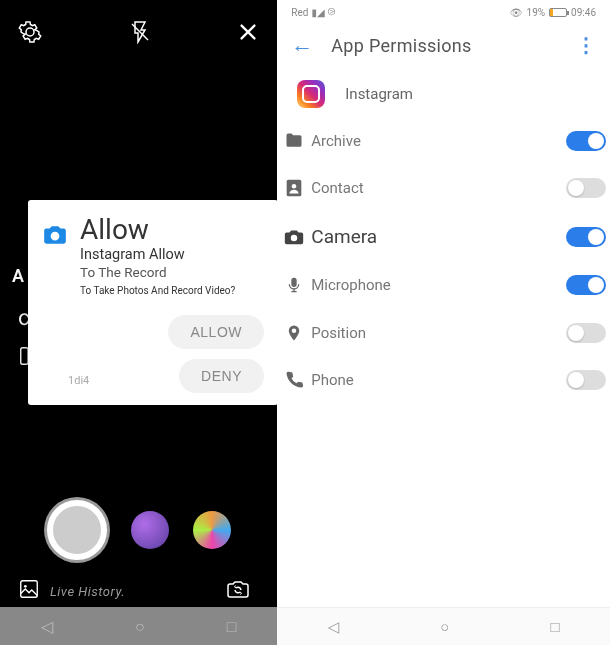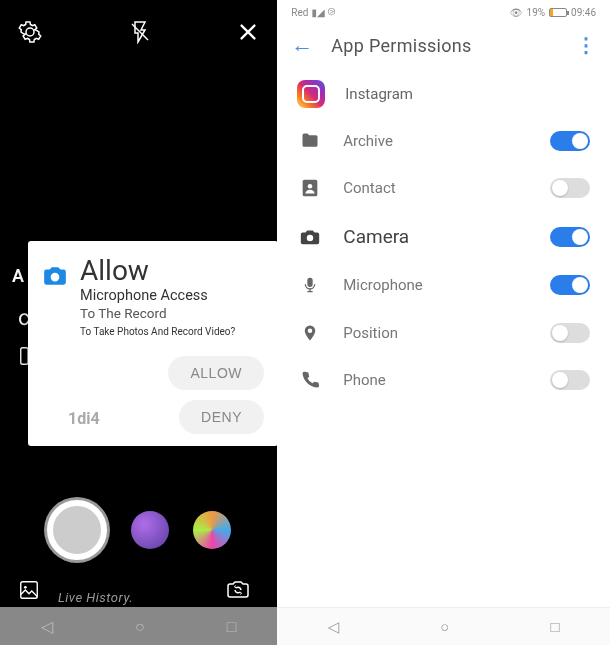--- a/index.html
+++ b/index.html
@@ -7,39 +7,39 @@
     
     
     .phone-left { width: 305px; height: 645px; position: relative; background: #000; }
     .phone-left .topbar { display: flex; justify-content: space-between; align-items: center; padding: 20px 18px 10px; }
     .phone-left .topbar svg { fill: #fff; }
     .phone-left .side-label { position: absolute; left: 12px; top: 265px; color: #fff; font-size: 18px; font-weight: 600; }
     .phone-left .side-icon { position: absolute; left: 18px; color: #fff; }
     .phone-left .infinity { top: 305px; font-size: 22px; }
     .phone-left .stack { top: 345px; }
     
-    .dialog { position: absolute; left: 28px; top: 200px; width: 250px; background: #fff; border-radius: 3px; padding: 16px 14px 12px; box-shadow: 0 3px 15px rgba(0,0,0,.4); margin-top: 41px; }
+    .dialog { position: absolute; left: 28px; top: 200px; width: 250px; background: #fff; border-radius: 3px; padding: 16px 14px 12px; box-shadow: 0 3px 15px rgba(0,0,0,.4); }
     .dialog-header { display: flex; gap: 12px; }
     .dialog-icon { width: 26px; height: 22px; flex-shrink: 0; margin-top: 6px; }
     .dialog-text { flex: 1; }
     .dialog-title { font-size: 28px; color: #333; font-weight: 400; line-height: 1; }
     .dialog-sub1 { font-size: 14.5px; color: #333; margin-top: 2px; }
     .dialog-sub2 { font-size: 13.5px; color: #555; margin-top: 1px; }
     .dialog-sub3 { font-size: 10px; color: #333; margin-top: 4px; line-height: 1.3; }
     .dialog-buttons { display: flex; flex-direction: column; align-items: flex-end; margin-top: 18px; gap: 10px; }
     .dialog-btn { background: #f1f1f1; border: none; border-radius: 18px; padding: 9px 22px; font-size: 14px; color: #888; letter-spacing: 0.5px; }
-    .dialog-counter { position: absolute; left: 40px; bottom: 18px; font-size: 16px; color: #aaa; font-weight: bold; }
+    .dialog-counter { position: absolute; left: 40px; bottom: 18px; font-size: 11px; color: #aaa; }
     
     .capture-row { position: absolute; bottom: 85px; left: 0; right: 0; display: flex; justify-content: center; align-items: center; gap: 24px; }
     .shutter { width: 60px; height: 60px; border-radius: 50%; background: #ccc; border: 6px solid #fff; box-shadow: 0 0 0 3px #999; }
     .effect { width: 38px; height: 38px; border-radius: 50%; }
     .effect1 { background: radial-gradient(circle at 35% 35%, #b06de8, #5a3da0); }
     .effect2 { background: conic-gradient(#e94, #4ae, #e4a, #ae4, #e94); }
     
-    .bottom-left { position: absolute; bottom: 40px; left: 0; right: 9px; display: flex; align-items: flex-end; padding: 0 18px; gap: 18px; }
+    .bottom-left { position: absolute; bottom: 40px; left: 0; right: 9px; display: flex; align-items: center; padding: 0 18px; gap: 10px; }
     .bottom-left .label { color: #999; font-size: 13px; font-style: italic; letter-spacing: 0.5px; flex: 1; }
     
     .nav-left { position: absolute; bottom: 0; left: 0; right: 0; height: 38px; background: #888; display: flex; justify-content: space-around; align-items: center; }
     .nav-left span { color: #bbb; font-size: 16px; }
     
     
     .phone-right { width: 366px; height: 645px; position: relative; background: #fff; display: flex; flex-direction: column; }
     .status-right { display: flex; justify-content: space-between; align-items: center; padding: 6px 14px; font-size: 10px; color: #888; }
     .status-right .sig { display: flex; align-items: center; gap: 3px; }
     .status-right .batt { display: flex; align-items: center; gap: 4px; }
@@ -50,21 +50,21 @@
     .header-right { display: flex; align-items: center; padding: 8px 14px 12px; gap: 18px; }
     .back-arrow { color: #4a90e2; font-size: 22px; }
     .header-title { font-size: 18px; color: #555; flex: 1; letter-spacing: 0.3px; }
     .menu-dots { color: #4a90e2; font-size: 20px; font-weight: bold; }
     
     .app-row { display: flex; align-items: center; padding: 10px 20px; gap: 20px; }
     .ig-icon { width: 28px; height: 28px; border-radius: 8px; background: linear-gradient(45deg,#feda75,#fa7e1e,#d62976,#962fbf,#4f5bd5); display:flex;align-items:center;justify-content:center; }
     .ig-icon::after { content:''; width:14px; height:14px; border:2px solid #fff; border-radius:5px; }
     .app-name { font-size: 15px; color: #666; }
     
-    .perm-row { display: flex; align-items: center; padding: 13px 20px; gap: 20px; }
+    .perm-row { display: flex; align-items: center; padding: 13px 4px; gap: 4px; }
     .perm-row.active .perm-label { color: #444; font-size: 19px; }
     .perm-icon { width: 26px; display: flex; justify-content: center; }
     .perm-icon svg { fill: #666; }
     .perm-row.active .perm-icon svg { fill: #444; }
     .perm-label { flex: 1; font-size: 15px; color: #777; }
     
     .toggle { width: 40px; height: 20px; border-radius: 11px; position: relative; }
     .toggle.on { background: #2b7de9; }
     .toggle.off { background: #ddd; }
     .toggle::after { content:''; position:absolute; width:16px; height:16px; border-radius:50%; background:#fff; top:2px; }
@@ -98,21 +98,21 @@
         <rect x="13" y="3" width="8" height="18" rx="2" fill="none" stroke="#fff" stroke-width="1.5"></rect>
       </svg></div>
 
   <div class="dialog">
     <div class="dialog-header">
       <span class="dialog-icon"><svg viewBox="0 0 24 24" width="26">
             <path fill="#1e88e5" d="M4 6h3l2-2h6l2 2h3a2 2 0 012 2v10a2 2 0 01-2 2H4a2 2 0 01-2-2V8a2 2 0 012-2zm8 3a4 4 0 100 8 4 4 0 000-8z"></path>
           </svg></span>
       <div class="dialog-text">
         <div class="dialog-title">Allow</div>
-        <div class="dialog-sub1">Microphone Access</div>
+        <div class="dialog-sub1">Instagram Allow</div>
         <div class="dialog-sub2">To The Record</div>
         <div class="dialog-sub3">To Take Photos And Record Video?</div>
       </div>
     </div>
     <div class="dialog-buttons">
       <button class="dialog-btn">ALLOW</button>
       <button class="dialog-btn">DENY</button>
     </div>
     <div class="dialog-counter">1di4</div>
   </div>

